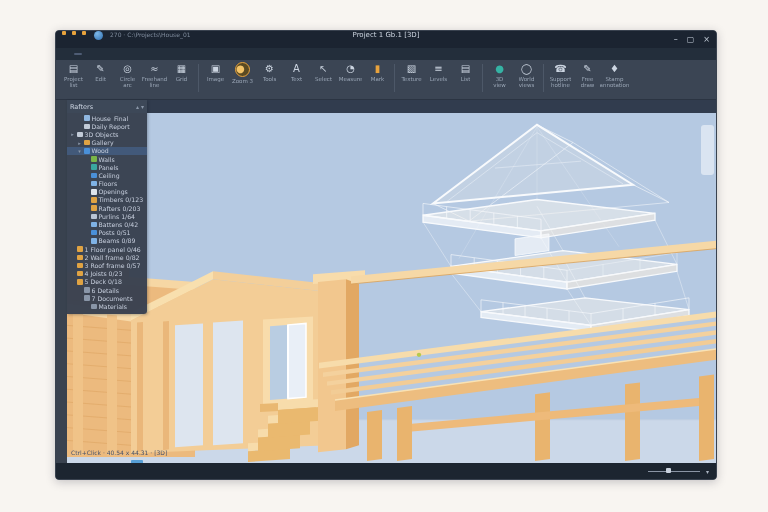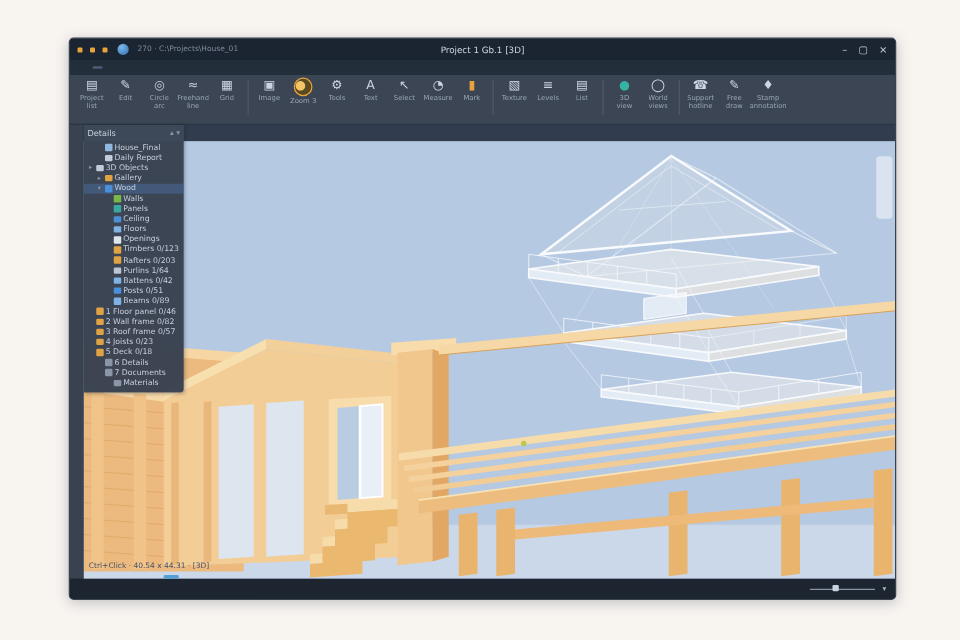--- a/index.html
+++ b/index.html
@@ -1,19 +1,19 @@
 <!DOCTYPE html>
 <html><head>
 <meta charset="utf-8">
 <style>
   html,body{margin:0;padding:0;}
   body{width:768px;height:512px;background:#f8f5f1;font-family:"DejaVu Sans",sans-serif;overflow:hidden;position:relative;}
   .window{position:absolute;left:55px;top:30px;width:660px;height:448px;background:#1c2530;border:1px solid #39424f;border-radius:4px;box-shadow:0 2px 10px rgba(40,40,60,.25);overflow:hidden;display:flex;flex-direction:column;}
   
-  .titlebar{height:17px;background:#1b2431;display:flex;align-items:center;padding:0 6px;gap:4px;position:relative;flex:0 0 auto;}
+  .titlebar{height:17px;background:#1b2431;display:flex;padding:0 6px;gap:4px;position:relative;flex:0 0 auto;}
   .qa-dot{width:4px;height:4px;background:#e8a33d;border-radius:1px;display:inline-block;margin-right:2px;}
   .app-logo{width:9px;height:9px;border-radius:50%;background:radial-gradient(circle at 35% 30%,#7db8e8,#2f6fb0);margin:0 3px 0 2px;}
   .qa-path{font-size:6px;color:#7f8b9c;white-space:nowrap;}
   .win-title{position:absolute;left:0;right:0;text-align:center;font-size:7px;color:#cfd7e2;pointer-events:none;}
   .win-controls{margin-left:auto;display:flex;gap:9px;z-index:2;}
   .win-btn{font-size:8px;color:#c3ccd8;line-height:17px;}
   
   .menubar{height:12px;background:#232e3b;display:flex;align-items:center;padding:0 8px;gap:2px;flex:0 0 auto;}
   .menu-item{font-size:6.5px;color:#aab4c4;padding:1px 4px;border-radius:2px;white-space:nowrap;}
   .menu-item.hl{background:#4e5c74;color:#eef2f7;}
@@ -322,21 +322,21 @@
             <span class="rb-icon"></span>
             <span class="rb-icon"></span>
             <span class="rb-icon"></span>
           </div>
 
         <div class="vp-status">Ctrl+Click · 40.54 x 44.31 · [3D]</div>
       </div>
 
       <div class="tree-panel">
         <div class="tree-header">
-          <span class="tree-title">Details</span>
+          <span class="tree-title">Rafters</span>
           <span class="tree-hicon">▴</span>
           <span class="tree-hicon">▾</span>
         </div>
         <div class="tree-body">
 
         <div class="tree-row" style="padding-left: 10px;">
               <span class="exp"></span>
               <span class="ticon" style="background: rgb(143, 183, 224);"></span>
               <span class="tlabel">House_Final</span>
             </div>

